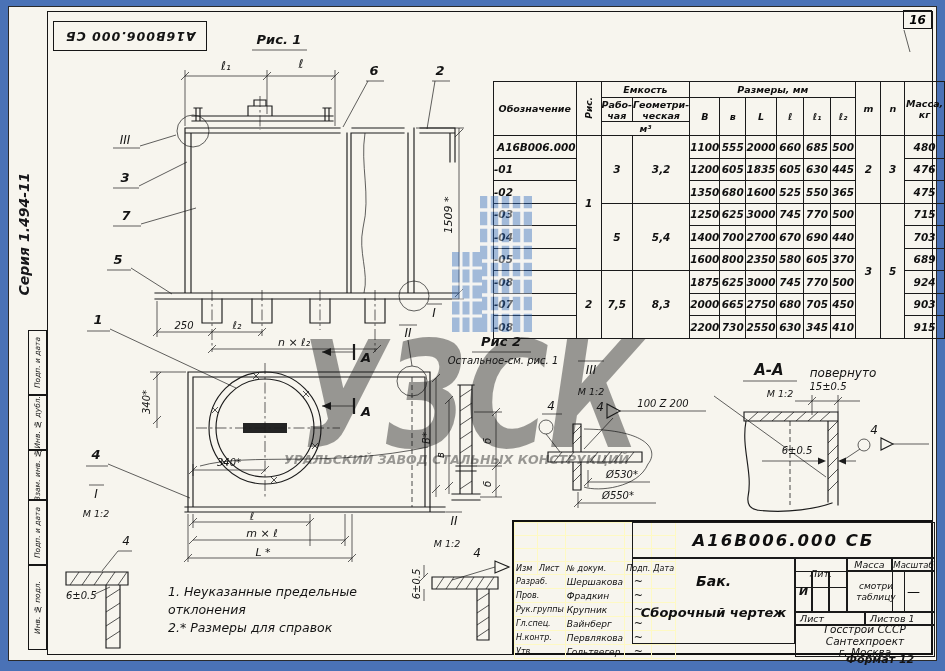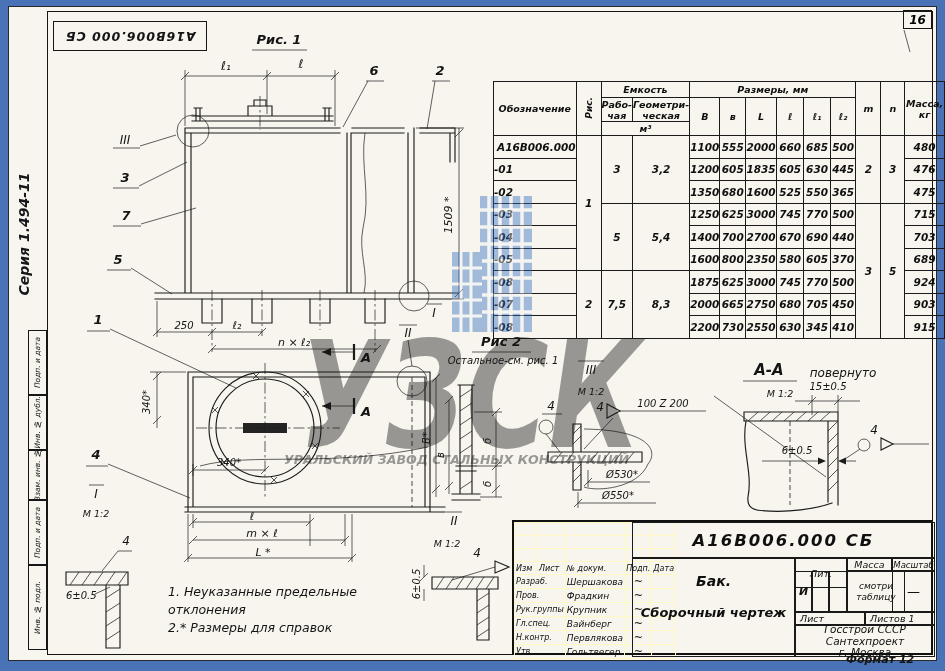--- a/index.html
+++ b/index.html
@@ -45,21 +45,21 @@
   #spec td.nm0{text-align:left;padding-left:3px}
   
   .tb{position:absolute;left:512px;top:520px;width:421px;height:135px;border:2px solid #111;box-sizing:border-box;z-index:3;color:#101010}
   .tb .cell{position:absolute;border:1px solid #1a1a1a;box-sizing:border-box;display:flex;align-items:center;justify-content:center;font:italic 9.5px "DejaVu Sans",sans-serif;text-align:center}
   .sig{position:absolute;left:0;top:0;border-collapse:collapse}
   .sig td{border:1px solid #fef9c3;font:italic 8.5px "DejaVu Sans",sans-serif;height:12.1px;padding:0 1px;white-space:nowrap;overflow:hidden;color:#101010}
   .sig td.rl{font-size:8px}
   .sig td.nmx{font-size:9px}
   .sig td.sg{font-family:"DejaVu Serif",serif;font-style:italic;font-size:11px;text-align:center}
   .docnum{position:absolute;left:118px;top:0;width:303px;height:36px;border:1px solid #1a1a1a;box-sizing:border-box;display:flex;align-items:center;justify-content:center;font:italic bold 16.5px "DejaVu Sans",sans-serif;letter-spacing:2px}
-  .tname{position:absolute;left:118px;top:36px;width:163px;height:99px;border:1px solid #1a1a1a;box-sizing:border-box;text-align:center;font:italic bold 14px "DejaVu Sans",sans-serif}
+  .tname{position:absolute;left:118px;top:36px;width:163px;height:86px;border:1px solid #1a1a1a;box-sizing:border-box;text-align:center;font:italic bold 14px "DejaVu Sans",sans-serif}
   .fmt{position:absolute;left:846px;top:653px;width:90px;font:italic bold 11px "DejaVu Sans",sans-serif;color:#141414;z-index:4}
   #wm{position:absolute;left:0;top:0;z-index:6;pointer-events:none}
 </style>
 </head>
 <body>
 
 <div class="paper"></div>
 <div class="frame"></div>
 
 <svg id="art" width="945" height="671" viewBox="0 0 945 671">

